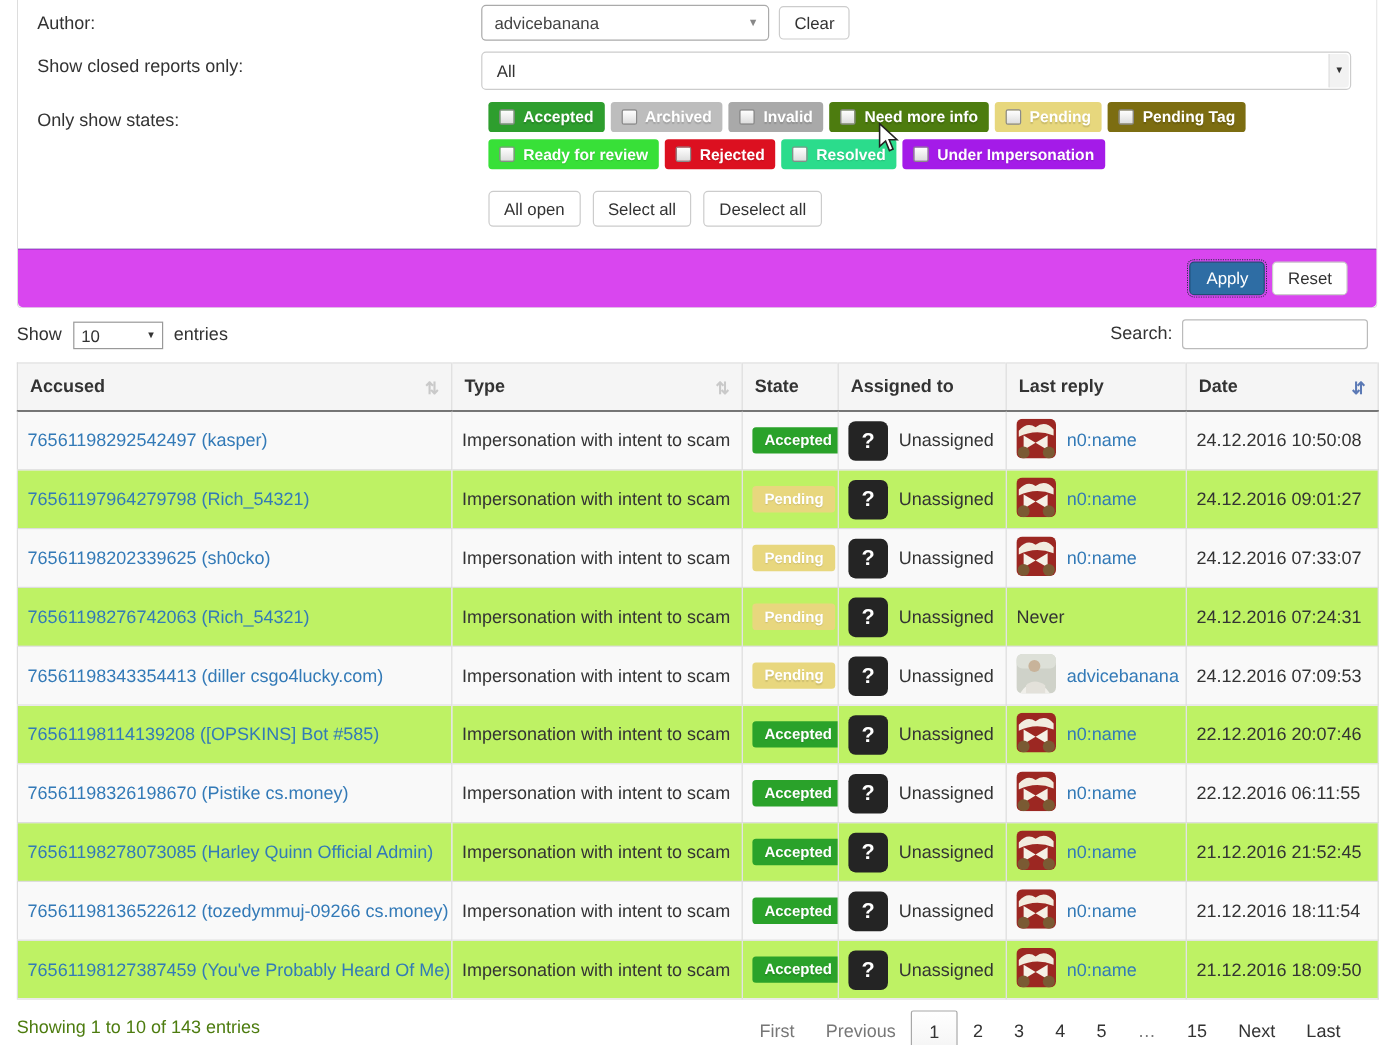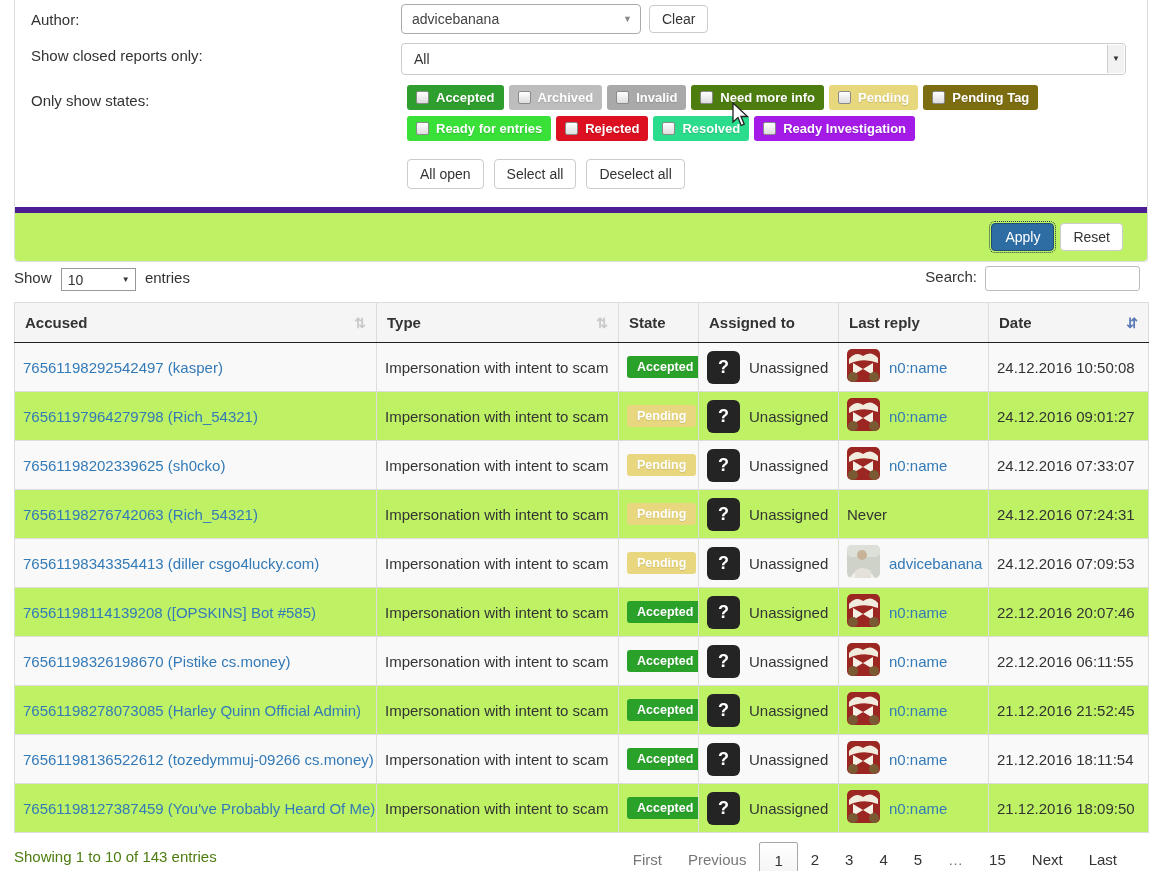--- a/index.html
+++ b/index.html
@@ -57,21 +57,21 @@
   }
   .state-checkbox {
     width:13px; height:13px; background:linear-gradient(#fff,#ddd);
     border:1px solid #8a8a8a; border-radius:2px; margin-right:7px;
     flex:0 0 auto;
   }
   .bulk-row { margin-top:12px; }
   .bulk-row .btn { padding:6px 12px; margin-right:4px; border-radius:4px; }
 
   .panel-footer {
-    background:#bef264; border-top:6px solid #4c1d95; border-radius:0 0 4px 4px;
+    background:#d946ef; border-top:1px solid #4c1d95; border-radius:0 0 4px 4px;
     padding:10px 24px; text-align:right;
   }
   .btn-apply {
     background:#2e6da4; border-color:#204d74; color:#fff;
     outline:1px dotted #234; outline-offset:1px; padding:5px 13px;
   }
 
   
   .length-ctrl { position:absolute; left:14px; top:268px; font-size:15px; }
   .mini-select {
@@ -186,33 +186,33 @@
             <button class="state-toggle" style="background: rgb(231, 215, 125);">
               <span class="state-checkbox"></span>
               <span>Pending</span>
             </button>
             <button class="state-toggle" style="background: rgb(124, 109, 17);">
               <span class="state-checkbox"></span>
               <span>Pending Tag</span>
             </button>
             <button class="state-toggle" style="background: rgb(56, 224, 56);">
               <span class="state-checkbox"></span>
-              <span>Ready for entries</span>
+              <span>Ready for review</span>
             </button>
             <button class="state-toggle" style="background: rgb(220, 16, 32);">
               <span class="state-checkbox"></span>
               <span>Rejected</span>
             </button>
             <button class="state-toggle" style="background: rgb(43, 220, 140);">
               <span class="state-checkbox"></span>
               <span>Resolved</span>
             </button>
             <button class="state-toggle" style="background: rgb(164, 27, 232);">
               <span class="state-checkbox"></span>
-              <span>Ready Investigation</span>
+              <span>Under Impersonation</span>
             </button>
           </div>
         <div class="bulk-row" id="bulk"><button class="btn">All open</button><button class="btn">Select all</button><button class="btn">Deselect all</button></div>
       </div>
     </div>
 
   </div>
   <div class="panel-footer">
     <button class="btn btn-apply" style="background: rgb(46, 109, 164);">Apply</button><button class="btn">Reset</button>
   </div>

